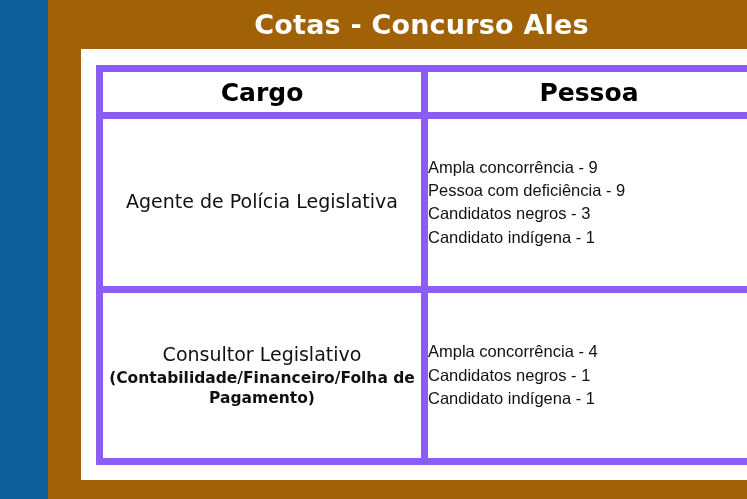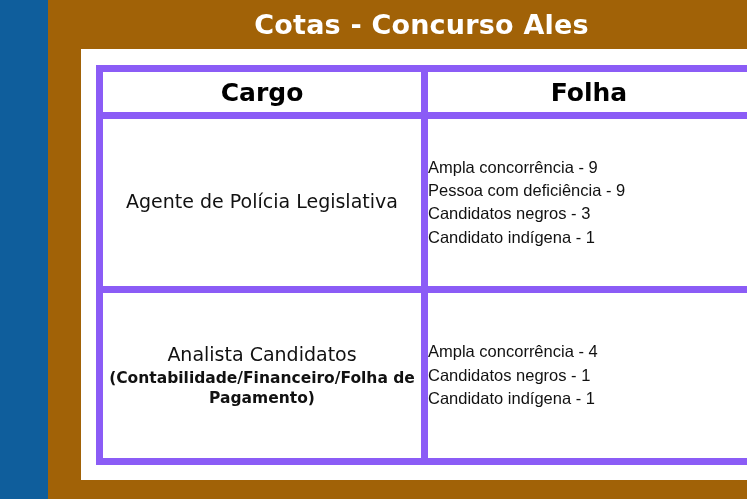--- a/index.html
+++ b/index.html
@@ -171,21 +171,21 @@
       <colgroup>
         <col class="col-cargo">
         <col class="col-vagas">
       </colgroup>
       <thead>
         <tr>
           <th class="hdr-merge-left">
             <span class="hdr-label">Cargo</span>
           </th>
           <th class="hdr-merge-right">
-            <span class="hdr-label">Folha</span>
+            <span class="hdr-label">Pessoa</span>
           </th>
         </tr>
       </thead>
       <tbody>
 
         <tr class="row-1">
           <td class="cargo-cell">
             <span class="cargo-main">Agente de Polícia Legislativa</span>
           </td>
           <td class="vagas-cell">
@@ -193,21 +193,21 @@
               <li>Ampla concorrência - 9</li>
               <li>Pessoa com deficiência - 9</li>
               <li>Candidatos negros - 3</li>
               <li>Candidato indígena - 1</li>
             </ul>
           </td>
         </tr>
 
         <tr class="row-2">
           <td class="cargo-cell">
-            <span class="cargo-main">Analista Candidatos</span>
+            <span class="cargo-main">Consultor Legislativo</span>
             <span class="cargo-sub">(Contabilidade/Financeiro/Folha de Pagamento)</span>
           </td>
           <td class="vagas-cell">
             <ul class="vagas-list">
               <li>Ampla concorrência - 4</li>
               <li>Candidatos negros - 1</li>
               <li>Candidato indígena - 1</li>
             </ul>
           </td>
         </tr>

